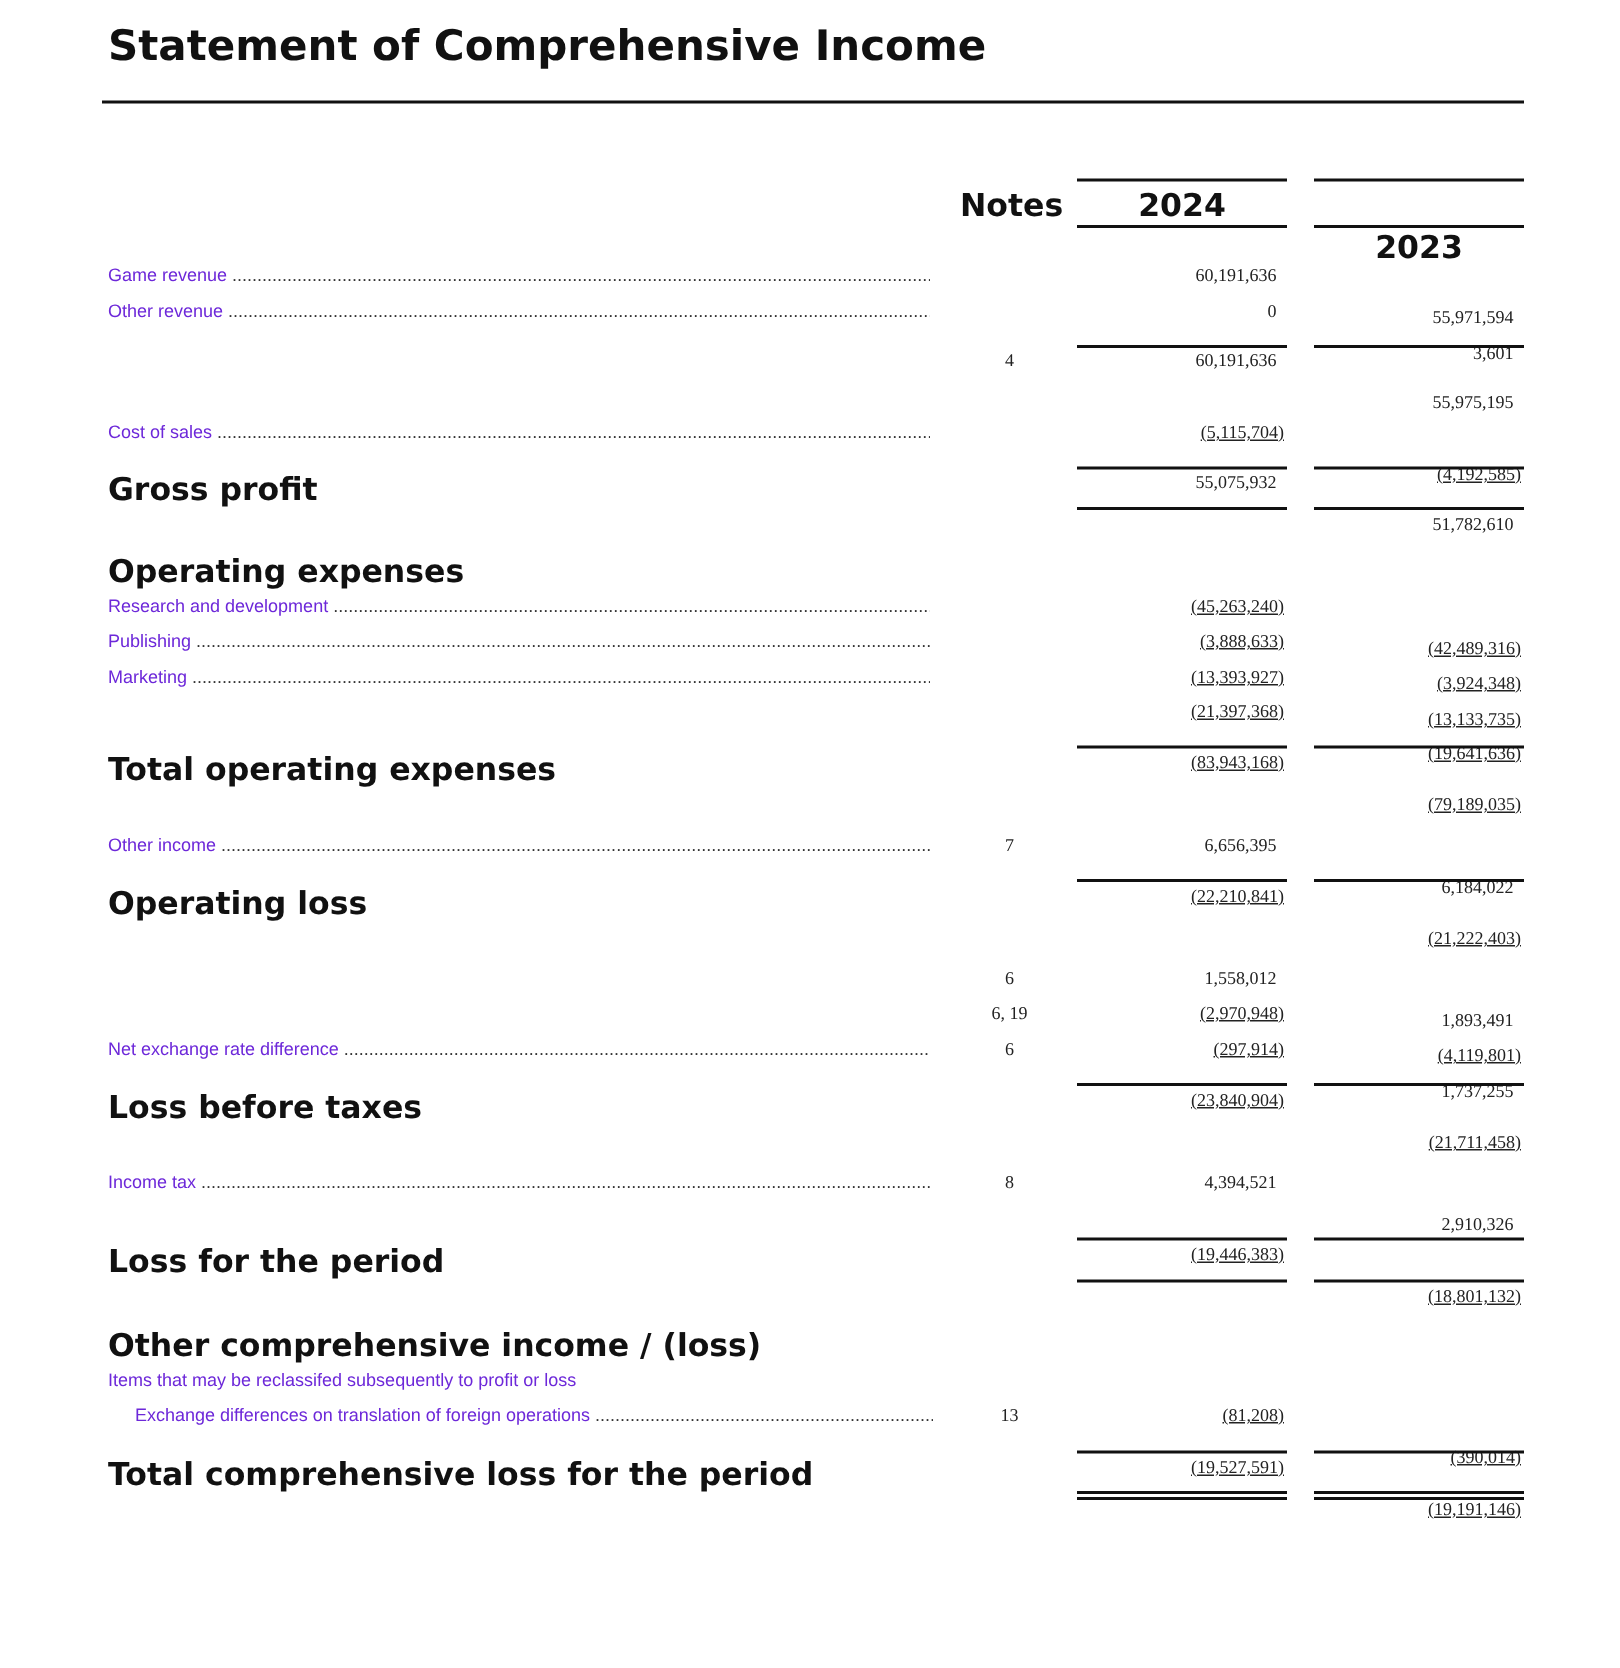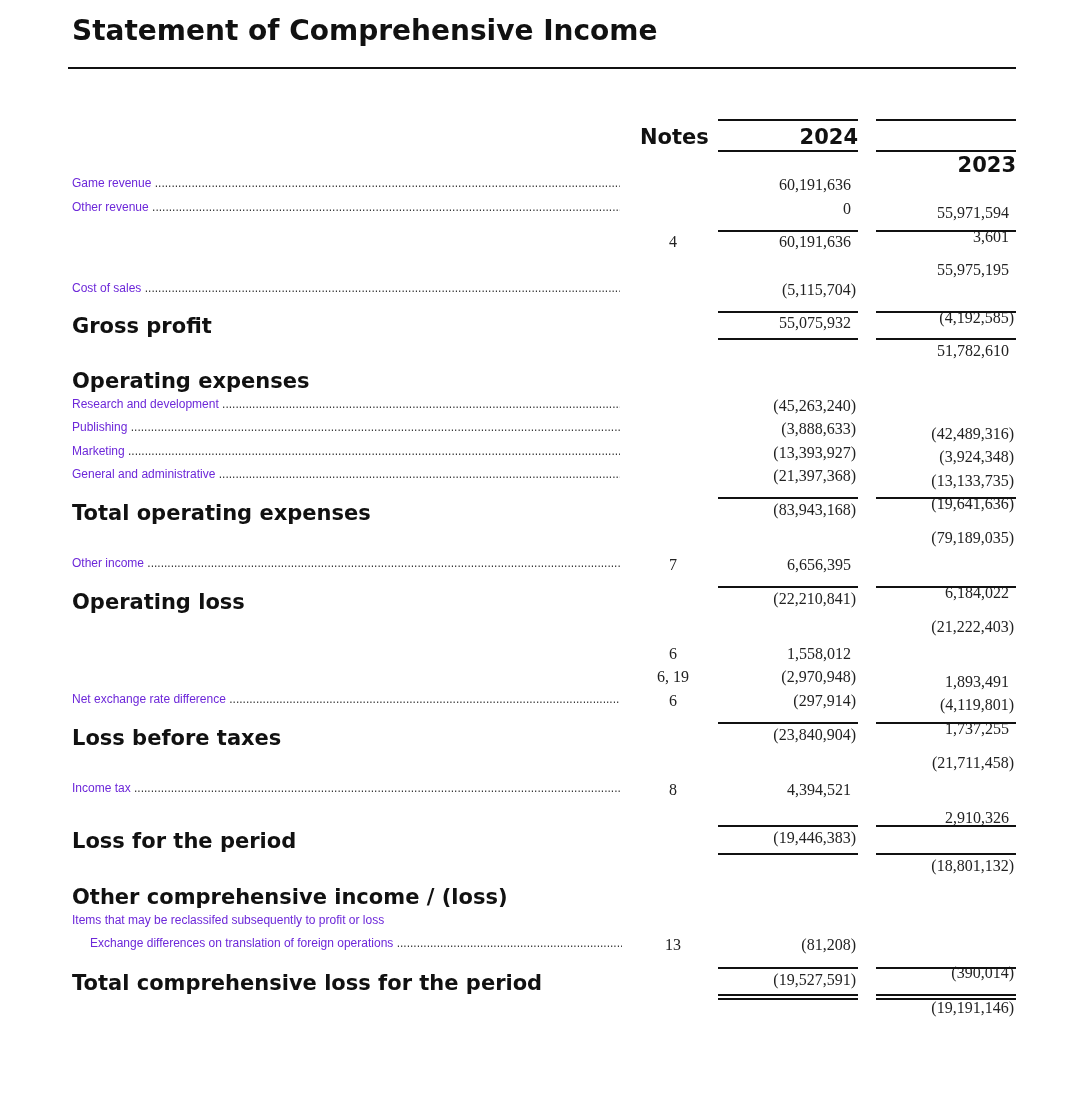--- a/index.html
+++ b/index.html
@@ -7,46 +7,46 @@
   .title {
     position: absolute; left: 72px; top: 14px;
     font-family: "DejaVu Sans", sans-serif; font-weight: bold; font-size: 28px; color: #111;
   }
   .title-rule { position: absolute; left: 68px; top: 67px; width: 948px; height: 2px; background: #111; }
 
   .hdr { position: absolute; top: 125px; font-family: "DejaVu Sans", sans-serif; font-weight: bold; font-size: 21px; color: #111; }
   .col-notes { position: absolute; left: 640px; width: 66px; text-align: center; }
   .col-a { position: absolute; left: 718px; width: 140px; }
   .col-b { position: absolute; left: 876px; width: 140px; margin-top: 28px; }
-  .hdr.col-a, .hdr.col-b { text-align: right; }
+  .hdr.col-a, .hdr.col-b { text-align: center; }
 
   .rule { position: absolute; height: 2px; background: #111; }
   .rule.a { left: 718px; width: 140px; }
   .rule.b { left: 876px; width: 140px; }
 
   .row { position: absolute; left: 0; width: 1080px; height: 22px; }
   .label {
     position: absolute; left: 72px; width: 548px; white-space: nowrap; overflow: hidden;
     font-family: Liberation Sans, sans-serif; font-size: 12px; color: #6d28d9;
   }
   .label.dots::after {
     content: " ...................................................................................................................................................................................................................";
     color: #333;
   }
   .label.indent { left: 90px; width: 532px; }
   .label.bold {
     font-family: "DejaVu Sans", sans-serif; font-weight: bold; font-size: 21px; color: #111;
   }
   .note, .val {
-    font-family: "Liberation Serif", serif; font-size: 16px; color: #222;
+    font-family: "Liberation Serif", serif; font-size: 12px; color: #222;
   }
   .note { text-align: center; }
   .val { text-align: right; box-sizing: border-box; }
   .val.pos { padding-right: 7px; }
-  .val.neg { padding-right: 2px; }
+  .val.neg { padding-right: 2px; text-decoration: underline; }
 </style>
 </head>
 <body>
 
 <div class="title">Statement of Comprehensive Income</div>
 <div class="title-rule"></div>
 
 <div class="rule a" style="top:119px"></div>
 <div class="rule b" style="top:119px"></div>
 <div class="hdr col-notes">Notes</div>
@@ -103,21 +103,20 @@
   <span class="label dots">Publishing</span>
   <span class="val neg col-a">(3,888,633)</span>
   <span class="val neg col-b">(3,924,348)</span>
 </div>
 <div class="row" style="top:444px">
   <span class="label dots">Marketing</span>
   <span class="val neg col-a">(13,393,927)</span>
   <span class="val neg col-b">(13,133,735)</span>
 </div>
 <div class="row" style="top:467px">
-  <span class="label dots">General and administrative</span>
   <span class="val neg col-a">(21,397,368)</span>
   <span class="val neg col-b">(19,641,636)</span>
 </div>
 <div class="rule a" style="top:497px"></div>
 <div class="rule b" style="top:497px"></div>
 <div class="row" style="top:501px">
   <span class="label bold">Total operating expenses</span>
   <span class="val neg col-a">(83,943,168)</span>
   <span class="val neg col-b">(79,189,035)</span>
 </div>

